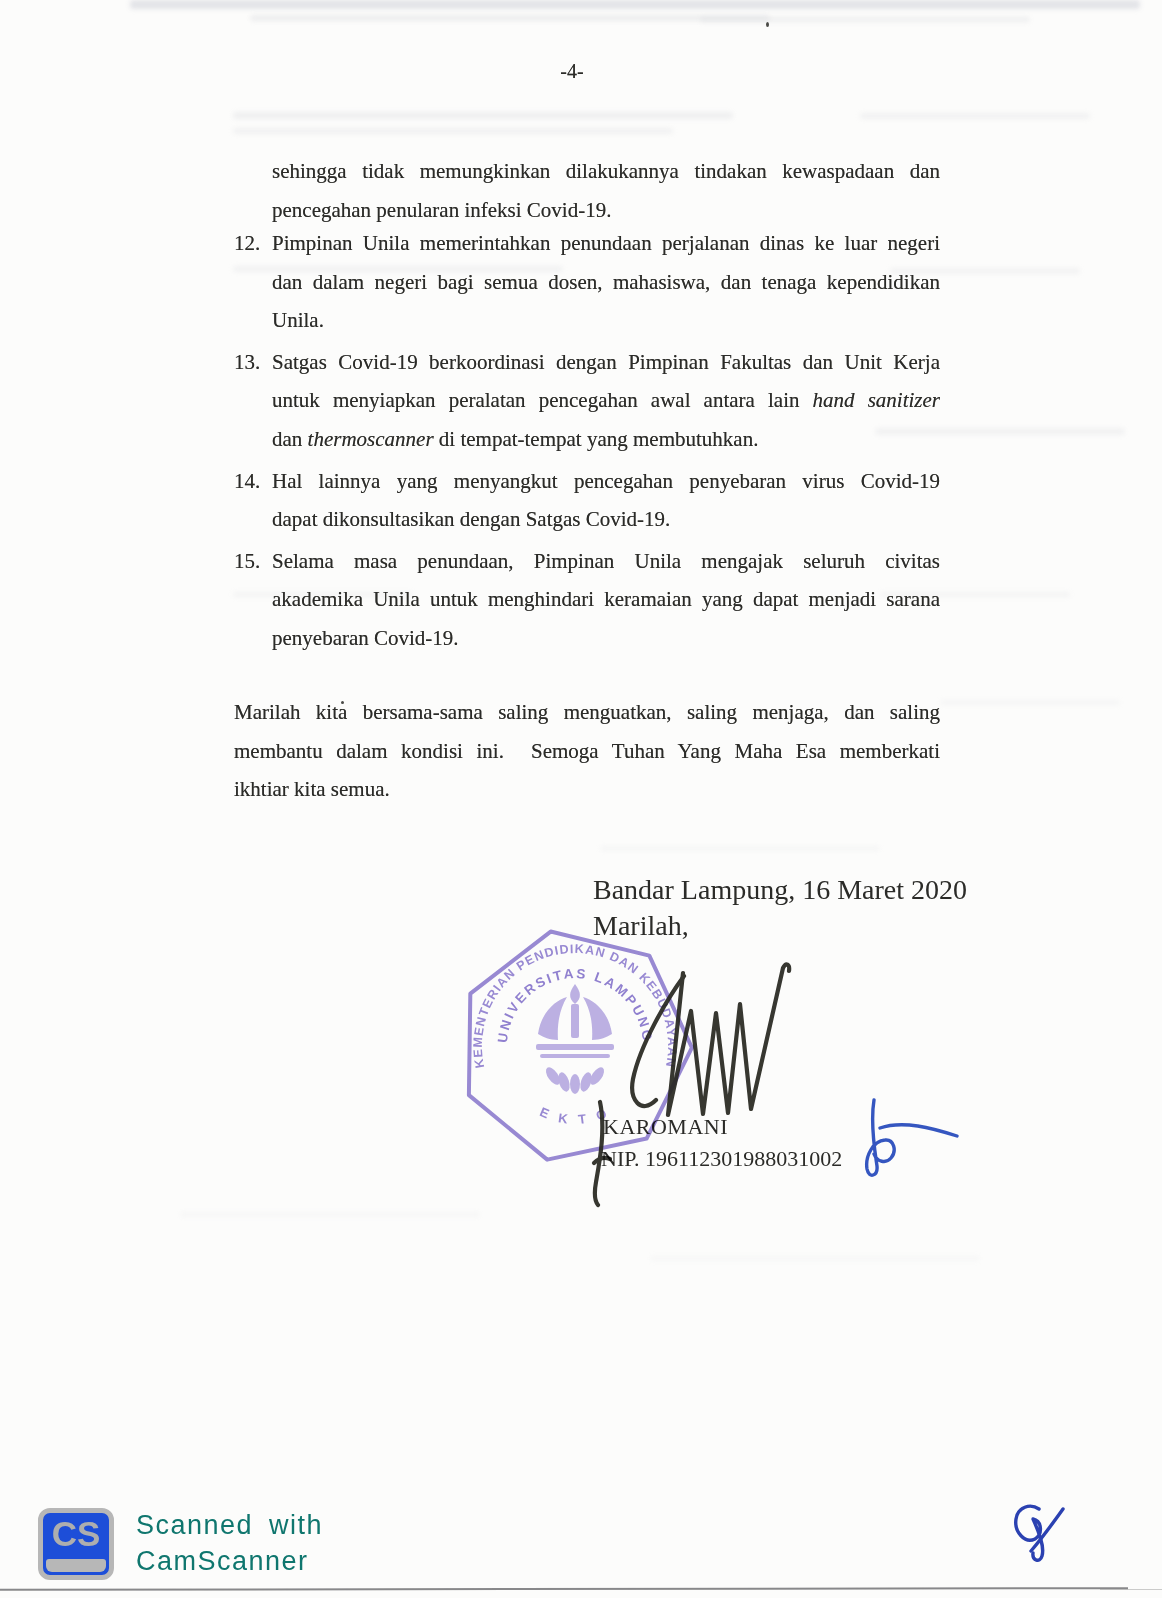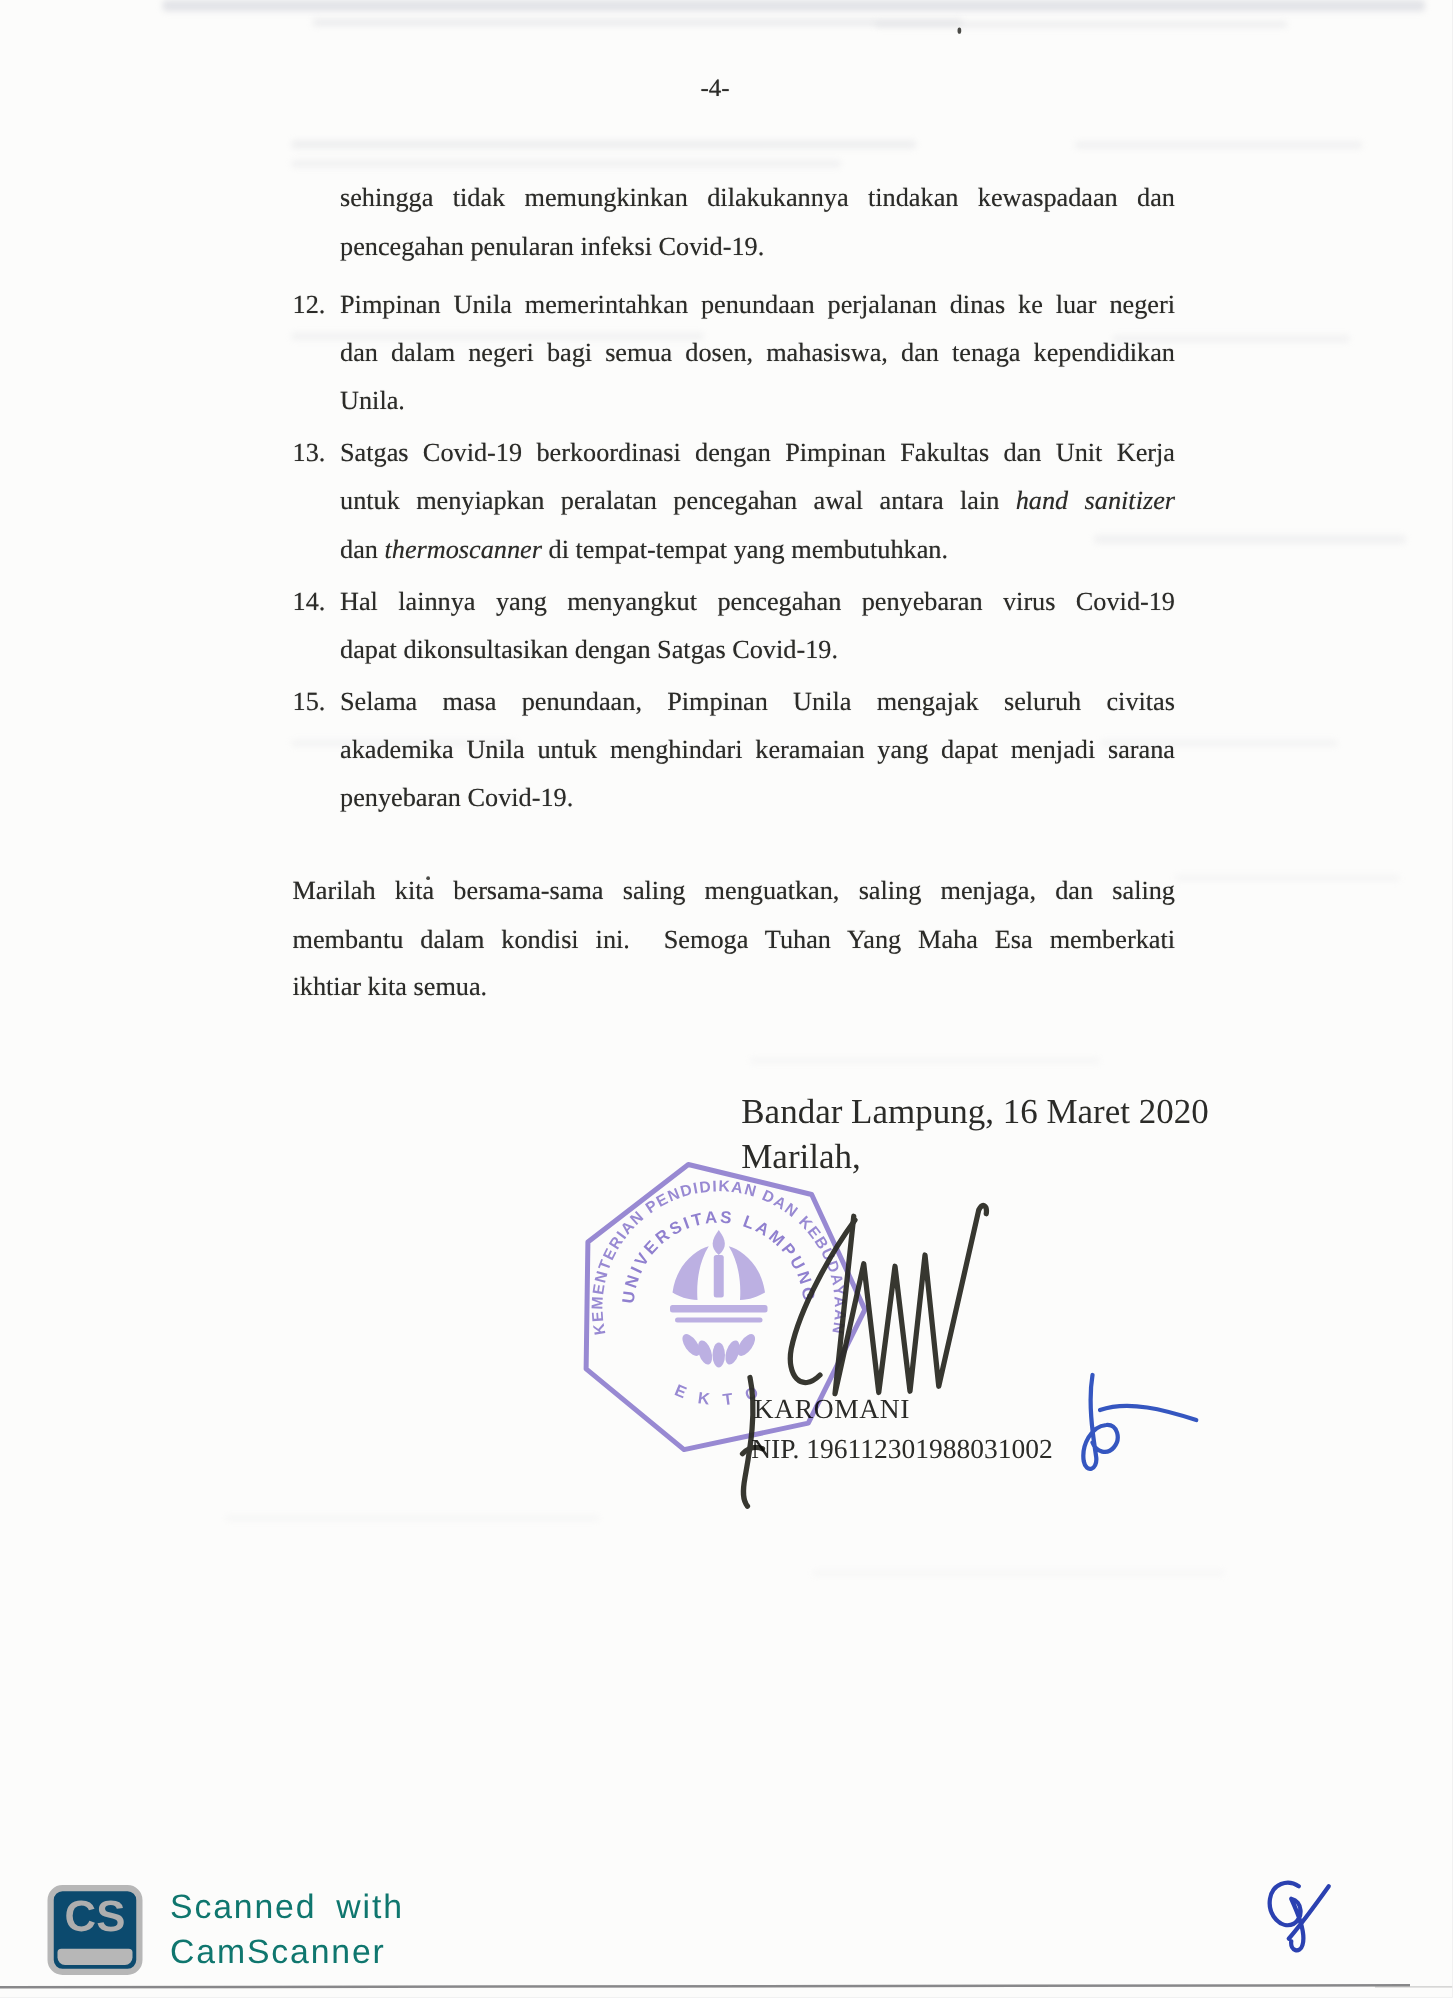--- a/index.html
+++ b/index.html
@@ -4,35 +4,35 @@
 <style>
   html,body{margin:0;padding:0;background:#e9e9e9;}
   .page{position:relative;width:1162px;height:1598px;background:#fcfcfb;overflow:hidden;
         font-family:"Liberation Serif",serif;color:#2b2b28;}
   
   .doc{font-size:21px;line-height:38.6px;text-shadow:0 0 .6px rgba(45,45,42,.6);}
   .tline{white-space:normal;}
   .just{text-align:justify;text-align-last:justify;}
   .abs{position:absolute;}
   #pagenum{top:52px;left:0;width:1162px;text-align:center;font-size:20px;transform:translateX(-9px);}
-  #cont{left:272px;top:139px;width:668px;}
+  #cont{left:272px;top:152px;width:668px;}
   #list{left:234px;top:224px;width:706px;}
   .item{position:relative;padding-left:38px;margin-bottom:3px;}
   .num{position:absolute;left:0;top:0;}
   #closing{left:234px;top:693px;width:706px;}
   .sigblock{font-size:28px;line-height:36px;}
   #place{left:593px;top:872px;}
   #role{left:593px;top:908px;}
   #signer-name{left:603px;top:1112px;font-size:22px;line-height:30px;letter-spacing:.5px;}
   #signer-nip{left:601px;top:1144px;font-size:22px;line-height:30px;}
   
   #ink{position:absolute;left:0;top:0;width:1162px;height:1598px;mix-blend-mode:multiply;pointer-events:none;}
   
   .cs-box{position:absolute;left:38px;top:1508px;width:66px;height:62px;border:5px solid #b7b7b7;
-          border-radius:12px;background:#0c4a6e;}
+          border-radius:12px;background:#1d4ed8;}
   .cs-letters{position:absolute;left:0;top:1px;width:66px;text-align:center;
           font-family:"Liberation Sans",sans-serif;font-weight:bold;font-size:35px;color:#aeaeae;letter-spacing:0;}
   .cs-bar{position:absolute;left:3px;right:3px;bottom:3px;height:13px;background:#b7b7b7;border-radius:3px 3px 6px 6px;}
   .wm-text{position:absolute;left:136px;font-family:"Liberation Sans",sans-serif;font-size:27px;
           color:#0f766e;letter-spacing:1.5px;word-spacing:7px;}
   #wm1{top:1510px;} #wm2{top:1546px;}
   
   .smudge{position:absolute;background:#d9dade;filter:blur(2.5px);border-radius:3px;}
   .edge-line{position:absolute;left:0;top:1588px;width:1128px;height:2px;background:#57575a;opacity:.7;
           transform:rotate(-0.08deg);}

